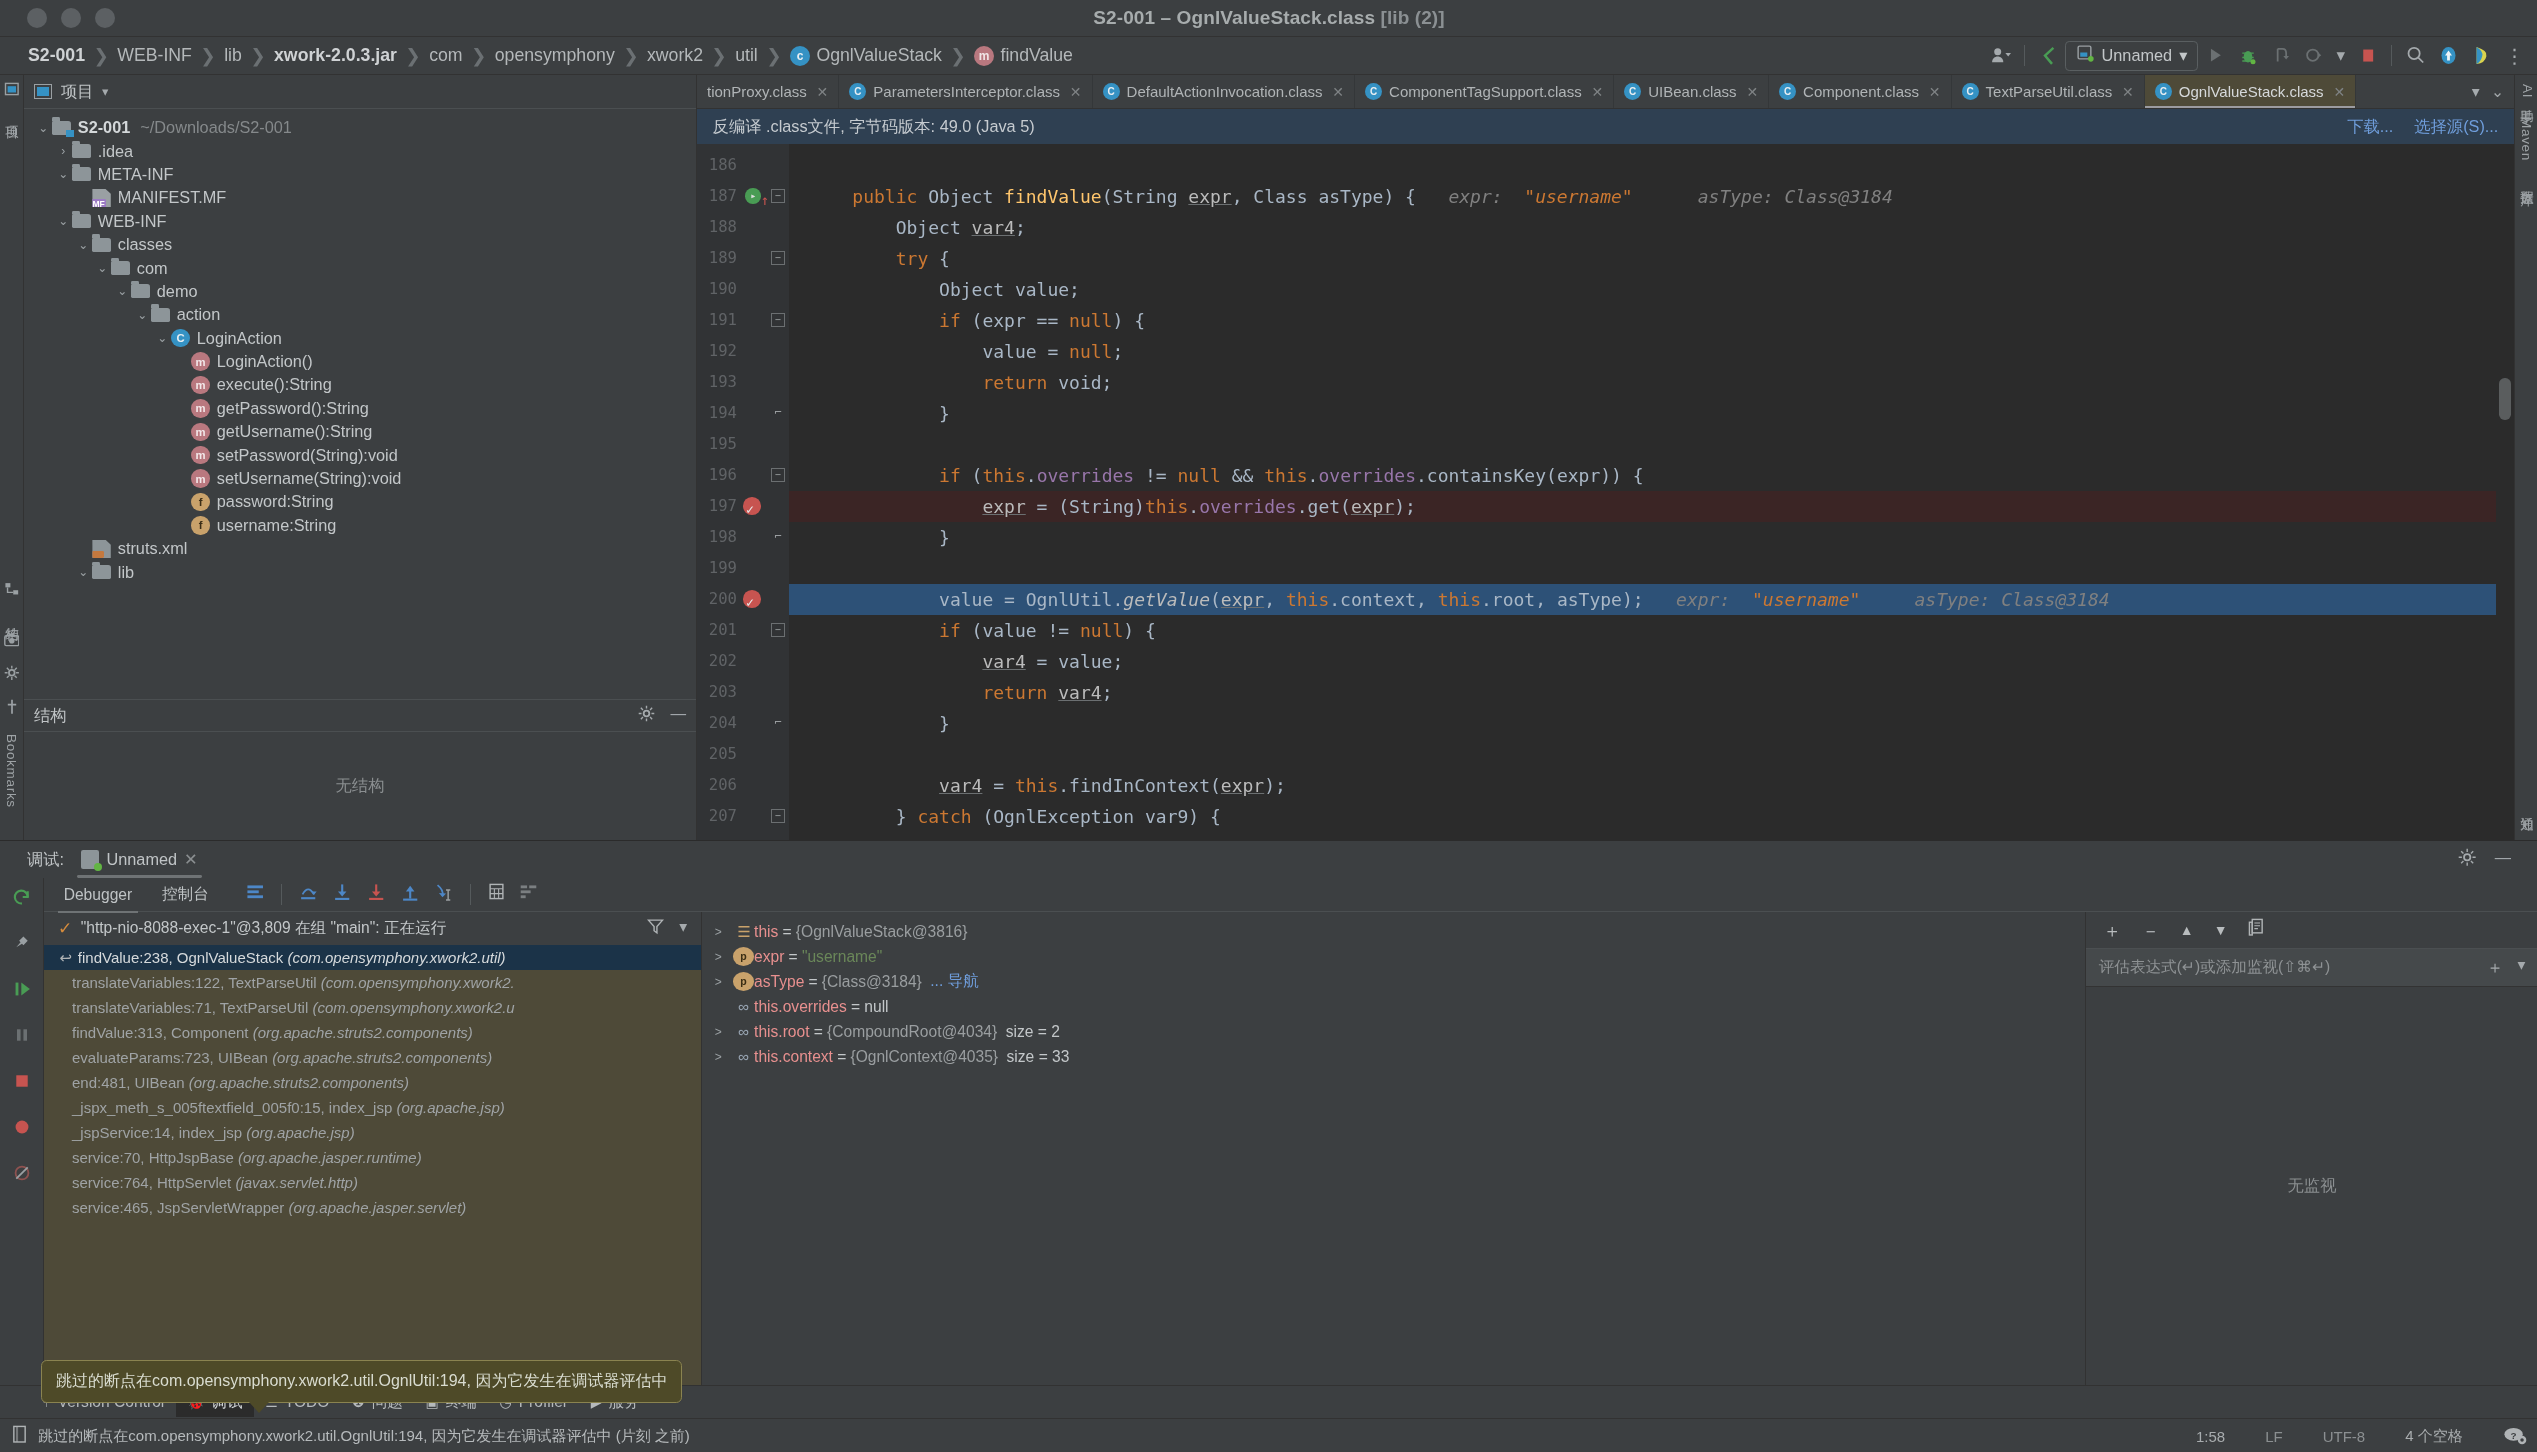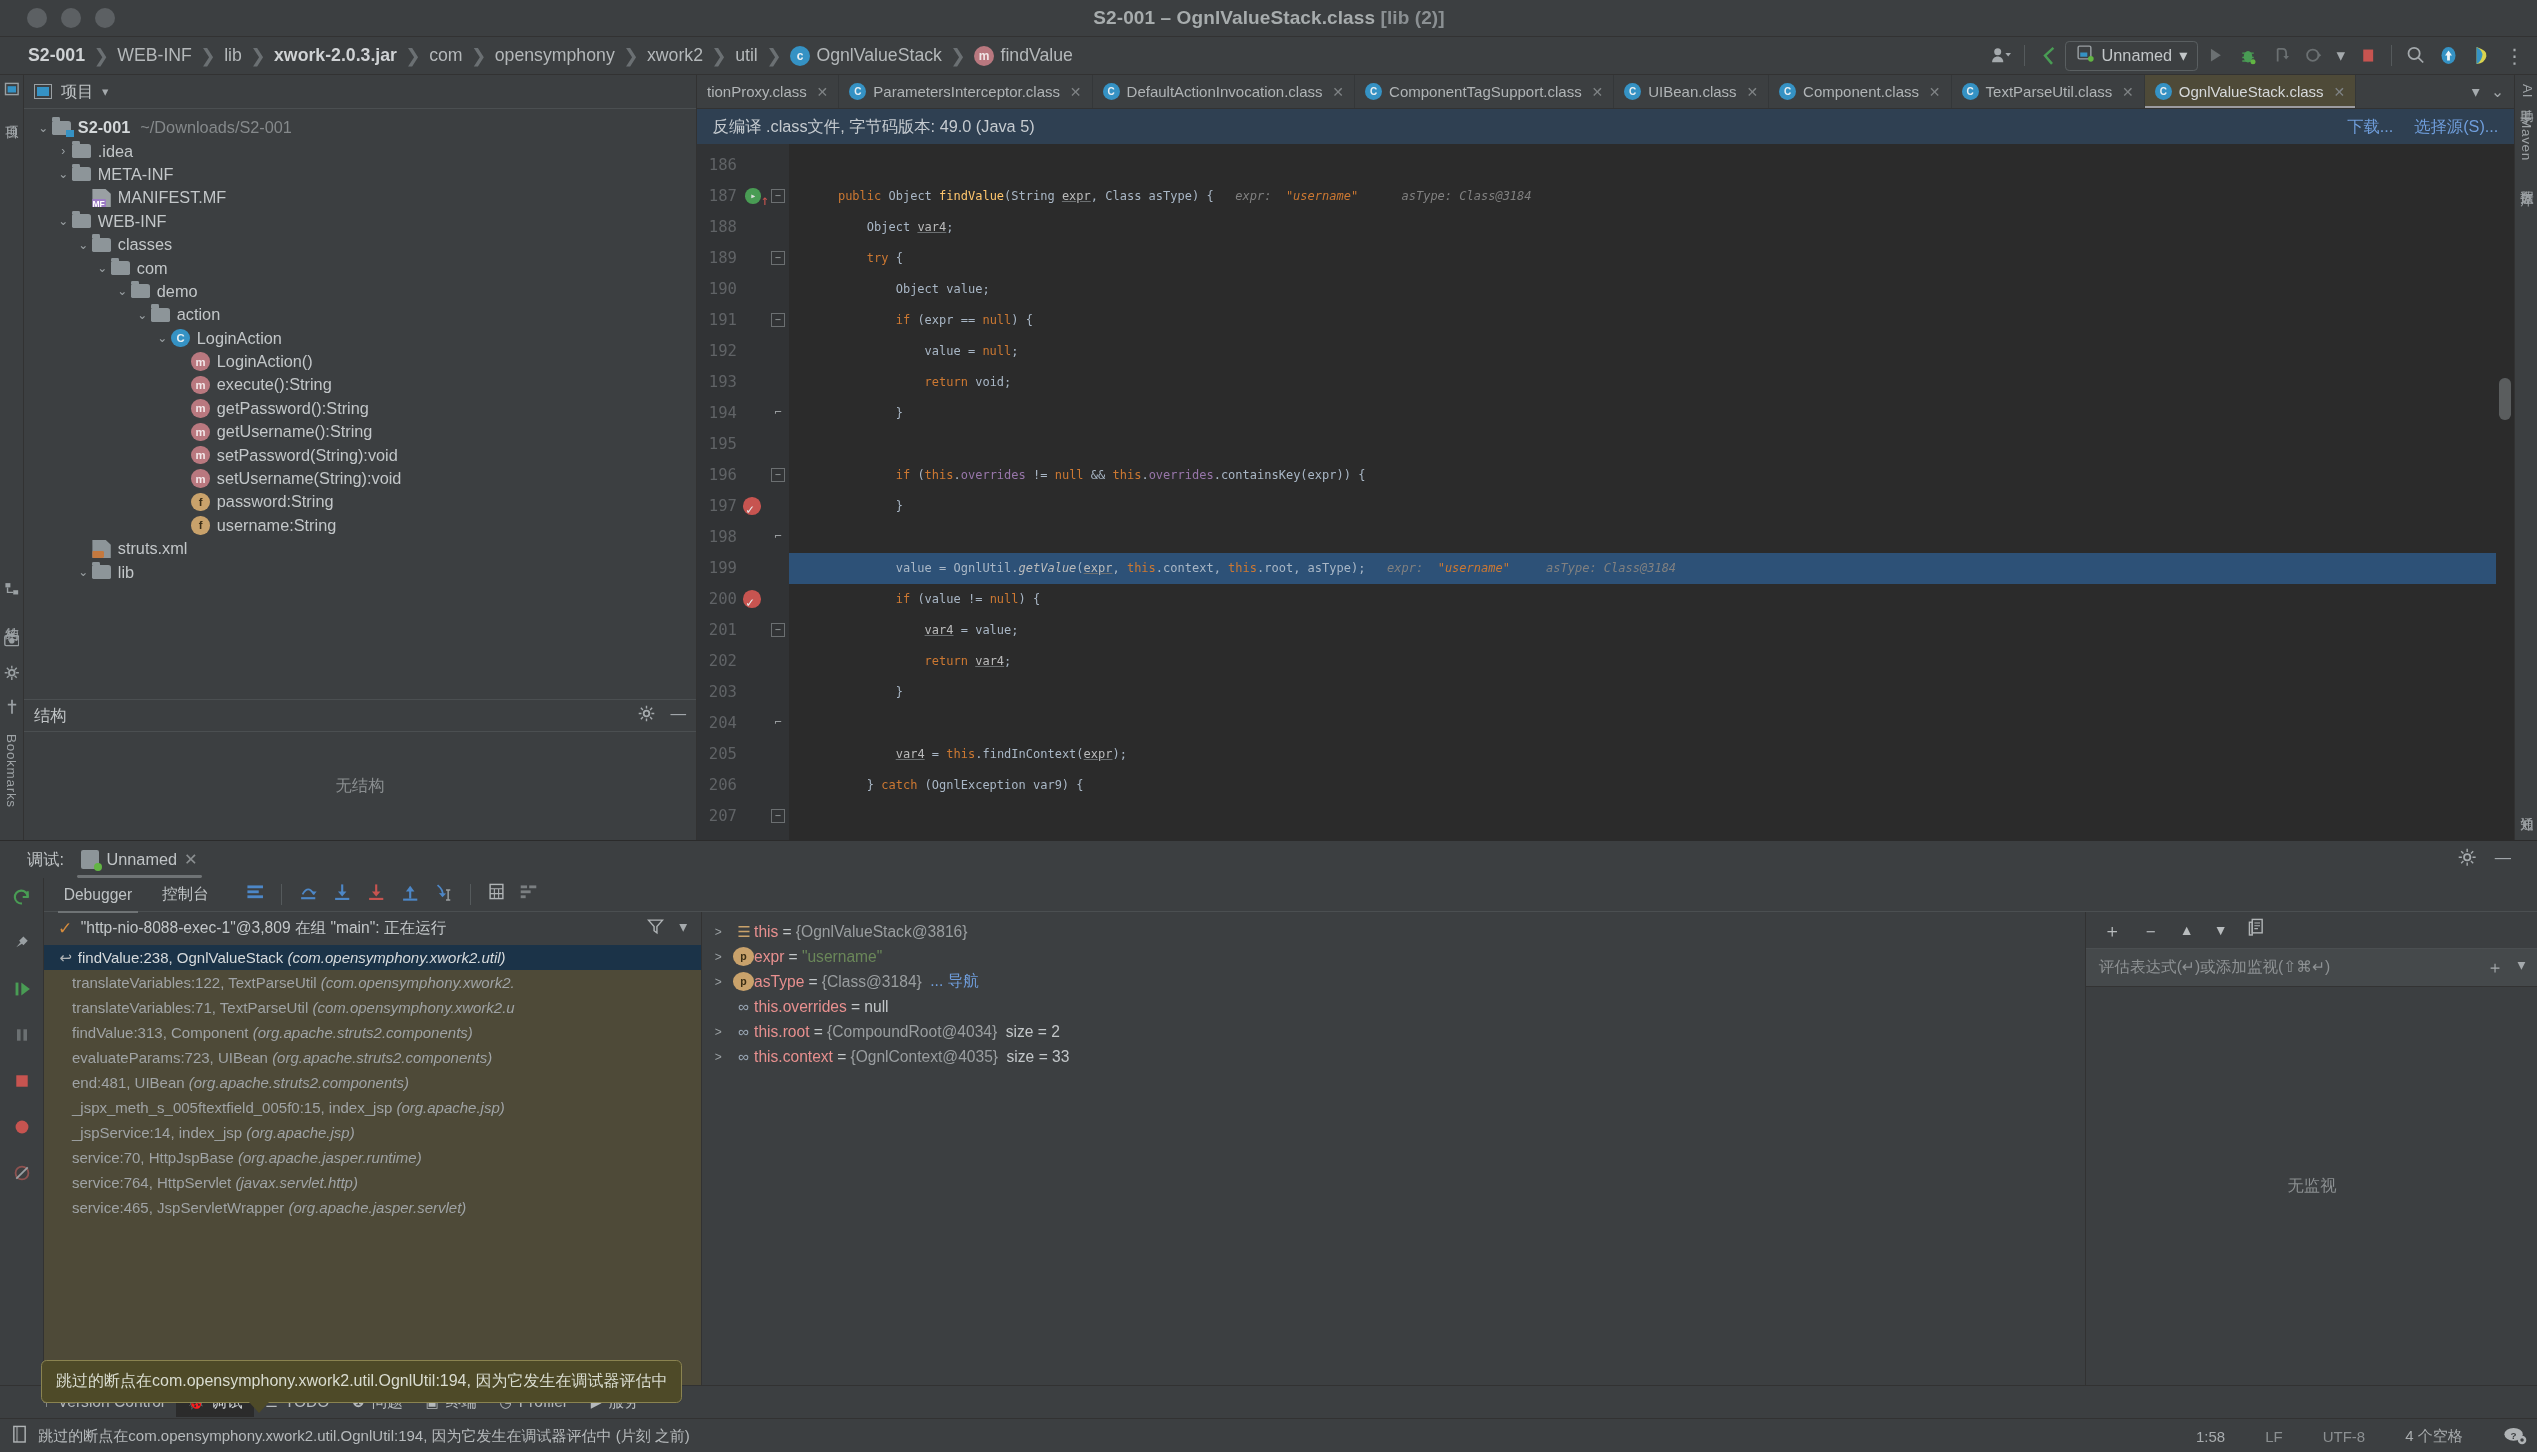--- a/index.html
+++ b/index.html
@@ -165,21 +165,21 @@
     background:#499c54; color:#ddd; font-size:10px; line-height:15.6px; text-align:center;
   }
   .gline .uparr{position:absolute;right:20px;top:4.2px;color:#c75450;font-size:14px;}
   .gline .fold {
     position:absolute; right:4.2px; top:8.5px; width:14px;height:14px;
     border:0.7px solid #6b6f71; color:#9a9ea0; font-size:10px; line-height:12.7px; text-align:center;
   }
   .gline .foldv{position:absolute;right:4.2px;top:8.5px;width:14px;height:14px;color:#9a9ea0;font-size:12px;line-height:12.7px;text-align:center;}
 
   .src {
-    flex:1; padding-top:5.7px; font-family:"DejaVu Sans Mono", monospace; font-size:12px;
+    flex:1; padding-top:5.7px; font-family:"DejaVu Sans Mono", monospace; font-size:18px;
     position:relative; overflow:hidden; background:#2b2b2b;
   }
   .ln { height:31px; line-height:31px; white-space:pre; padding-left:20px; position:relative;}
   .ln.hl-red { background:#3b2525; }
   .ln.hl-sel { background:#2d5177; }
   .kw { color:#cc7832; }
   .mth { color:#ffc66d; }
   .fld { color:#9876aa; }
   .plain { color:#a9b7c6; }
   .hint { color:#808080; font-style:italic; }
@@ -661,20 +661,21 @@
             <div class="ln"><span class="plain">    </span><span class="kw">public </span><span class="plain">Object </span><span class="mth">findValue</span><span class="plain">(String </span><span class="u">expr</span><span class="plain">, Class asType) {</span><span class="plain">   </span><span class="hint">expr:  </span><span class="hintv">"username"</span><span class="plain">      </span><span class="hint">asType: Class@3184</span></div>
             <div class="ln"><span class="plain">        Object </span><span class="u">var4</span><span class="plain">;</span></div>
             <div class="ln"><span class="plain">        </span><span class="kw">try</span><span class="plain"> {</span></div>
             <div class="ln"><span class="plain">            Object value;</span></div>
             <div class="ln"><span class="plain">            </span><span class="kw">if</span><span class="plain"> (expr == </span><span class="kw">null</span><span class="plain">) {</span></div>
             <div class="ln"><span class="plain">                value = </span><span class="kw">null</span><span class="plain">;</span></div>
             <div class="ln"><span class="plain">                </span><span class="kw">return</span><span class="plain"> void;</span></div>
             <div class="ln"><span class="plain">            }</span></div>
             <div class="ln">&nbsp;</div>
             <div class="ln"><span class="plain">            </span><span class="kw">if</span><span class="plain"> (</span><span class="kw">this</span><span class="plain">.</span><span class="fld">overrides</span><span class="plain"> != </span><span class="kw">null</span><span class="plain"> &amp;&amp; </span><span class="kw">this</span><span class="plain">.</span><span class="fld">overrides</span><span class="plain">.containsKey(expr)) {</span></div>
+            <div class="ln hl-red"><span class="plain">                </span><span class="u">expr</span><span class="plain"> = (String)</span><span class="kw">this</span><span class="plain">.</span><span class="fld">overrides</span><span class="plain">.get(</span><span class="u">expr</span><span class="plain">);</span></div>
             <div class="ln"><span class="plain">            }</span></div>
             <div class="ln">&nbsp;</div>
             <div class="ln hl-sel"><span class="plain">            value = </span><span class="plain">OgnlUtil</span><span class="plain">.</span><span class="italicm">getValue</span><span class="plain">(</span><span class="u">expr</span><span class="plain">, </span><span class="kw">this</span><span class="plain">.</span><span class="plain">context</span><span class="plain">, </span><span class="kw">this</span><span class="plain">.</span><span class="plain">root</span><span class="plain">, asType);</span><span class="plain">   </span><span class="hint">expr:  </span><span class="hintv">"username"</span><span class="plain">     </span><span class="hint">asType: Class@3184</span></div>
             <div class="ln"><span class="plain">            </span><span class="kw">if</span><span class="plain"> (value != </span><span class="kw">null</span><span class="plain">) {</span></div>
             <div class="ln"><span class="plain">                </span><span class="u">var4</span><span class="plain"> = value;</span></div>
             <div class="ln"><span class="plain">                </span><span class="kw">return</span><span class="plain"> </span><span class="u">var4</span><span class="plain">;</span></div>
             <div class="ln"><span class="plain">            }</span></div>
             <div class="ln">&nbsp;</div>
             <div class="ln"><span class="plain">            </span><span class="u">var4</span><span class="plain"> = </span><span class="kw">this</span><span class="plain">.findInContext(</span><span class="u">expr</span><span class="plain">);</span></div>
             <div class="ln"><span class="plain">        } </span><span class="kw">catch</span><span class="plain"> (OgnlException var9) {</span></div>

